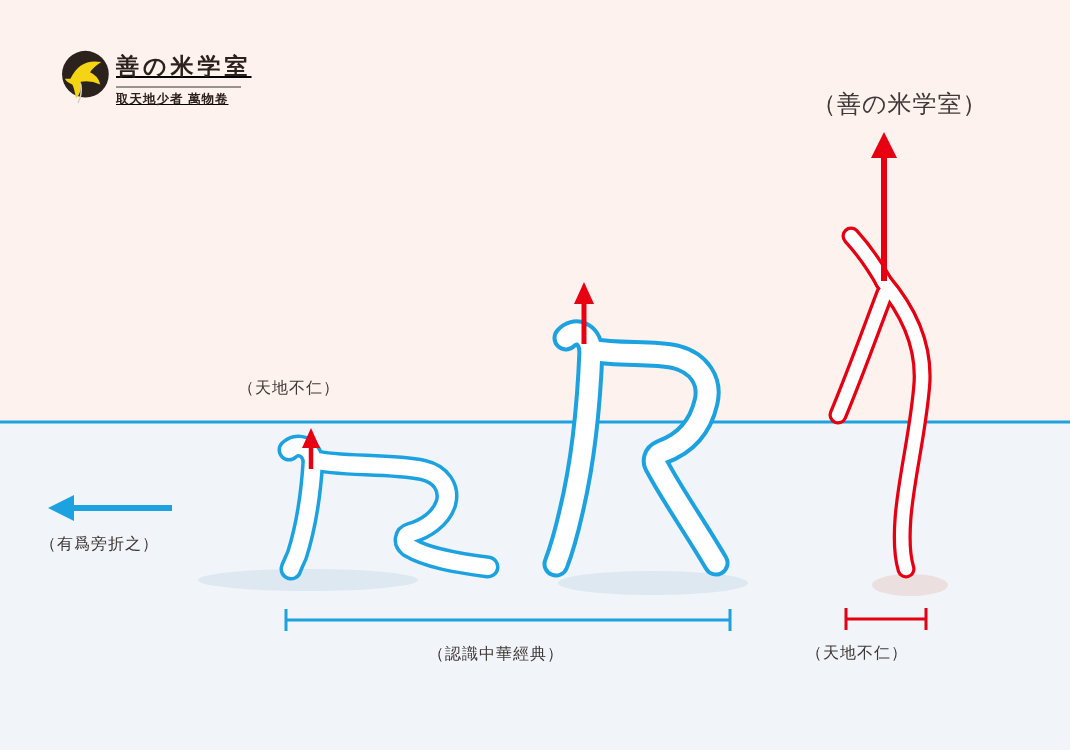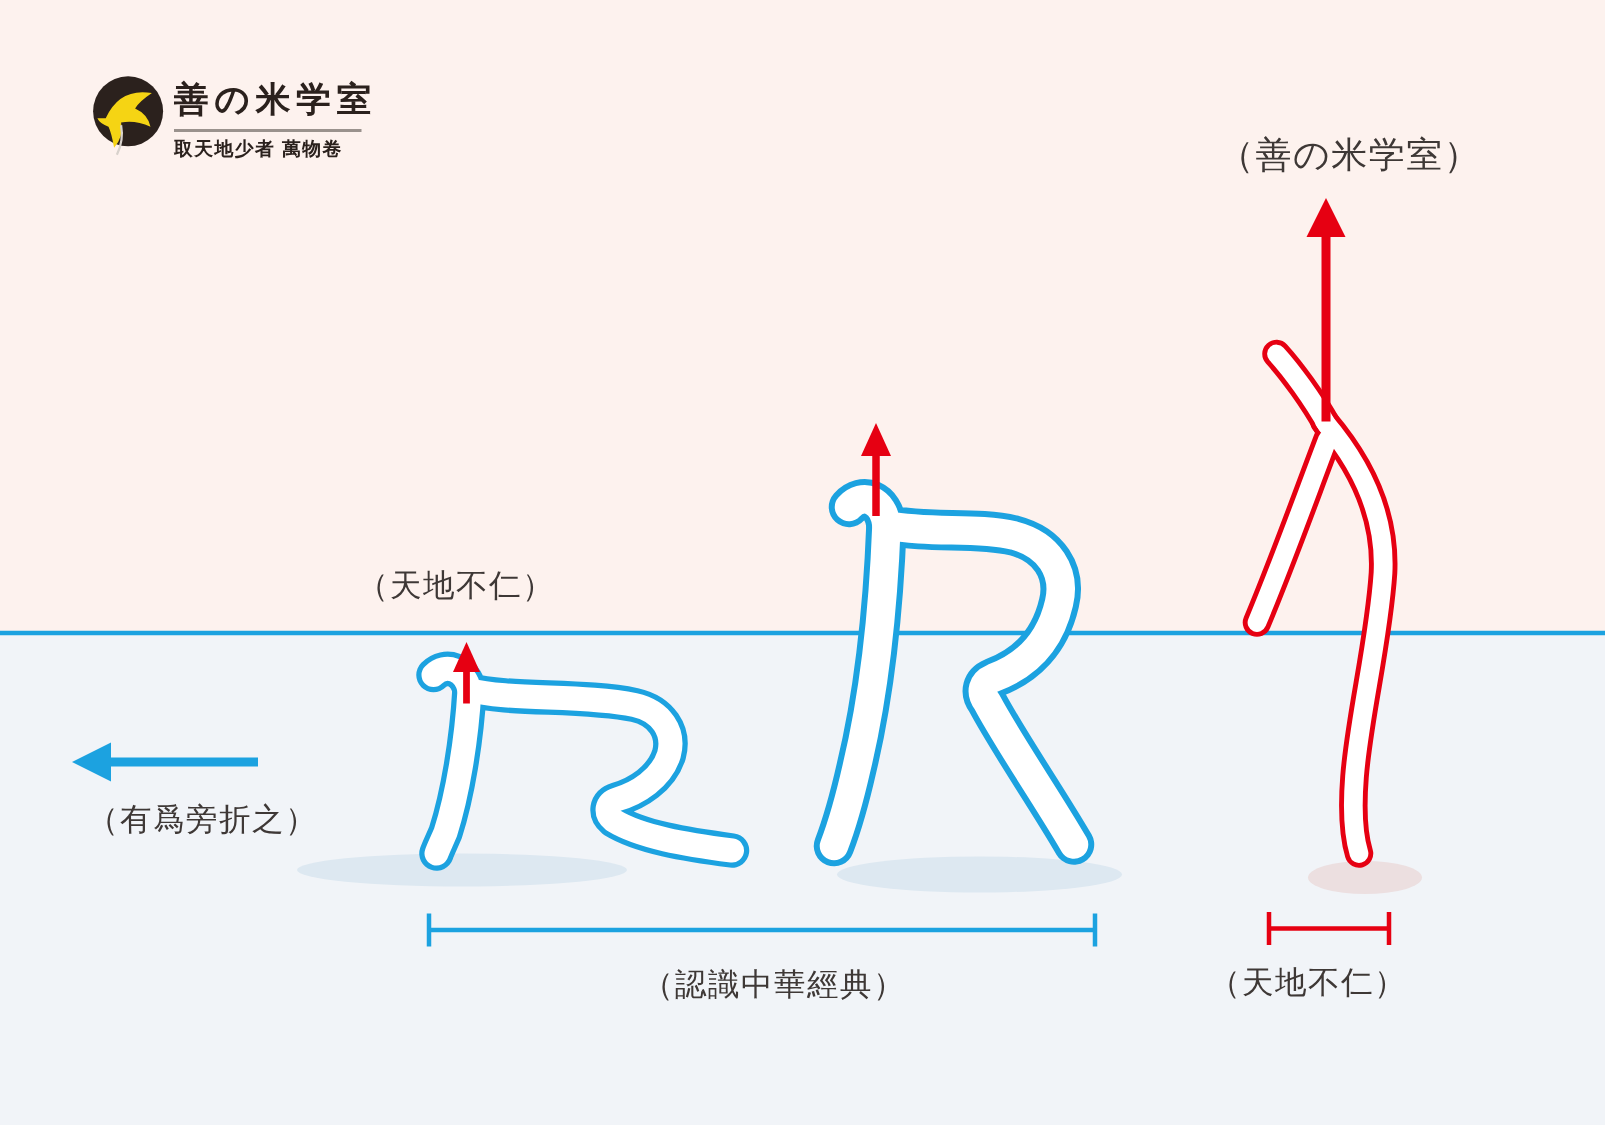--- a/index.html
+++ b/index.html
@@ -6,29 +6,29 @@
     --bg-top:#fdf2ee; --bg-bottom:#f1f4f8; --blue:#1ca2e0; --red:#e60012;
     --text:#3e3836; --shadow-blue:#dde8f1; --shadow-red:#ecdfe0;
     --logo-dark:#2b211d; --logo-yellow:#f5d414;
   }
   html,body{margin:0;padding:0;}
   body{font-family:"Liberation Sans",sans-serif;}
   .canvas{position:relative;width:1070px;height:750px;overflow:hidden;background:var(--bg-bottom,#f1f4f8);}
   .bg-top{position:absolute;left:0;top:0;width:1070px;height:422px;background:var(--bg-top,#fdf2ee);}
   .bg-bottom{position:absolute;left:0;top:422px;width:1070px;height:328px;background:var(--bg-bottom,#f1f4f8);}
   svg.art{position:absolute;left:0;top:0;z-index:1;}
-  .label{position:absolute;z-index:2;color:var(--text,#3e3836);font-size:21px;letter-spacing:1px;line-height:1.2;white-space:nowrap;}
+  .label{position:absolute;z-index:2;color:var(--text,#3e3836);font-size:16px;letter-spacing:1px;line-height:1.2;white-space:nowrap;}
   .label-top-right{left:812px;top:90px;font-size:24px;}
   .label-tianbu{left:238px;top:378px;}
-  .label-left{left:40px;top:534px;margin-left:18px;}
+  .label-left{left:40px;top:534px;}
   .label-bracket-blue{left:428px;top:644px;}
   .label-bracket-red{left:806px;top:643px;}
   .logo{position:absolute;left:58px;top:49px;z-index:2;display:flex;align-items:flex-start;}
   .logo-mark{width:52px;height:56px;}
-  .logo-text{margin-left:6px;padding-top:2px;}
+  .logo-text{margin-left:6px;padding-top:2px;text-decoration:underline;}
   .logo-title{font-family:"Liberation Serif","DejaVu Serif",serif;font-weight:bold;font-size:23px;letter-spacing:4px;color:var(--logo-dark,#2b211d);}
   .logo-rule{width:125px;height:2px;background:#9a928d;margin:4px 0 3px 0;}
   .logo-sub{font-size:12.5px;letter-spacing:1px;font-weight:bold;color:var(--logo-dark,#2b211d);}
   
   .tube{fill:none;stroke-linecap:round;stroke-linejoin:round;}
   .ol-blue{stroke:var(--blue,#1ca2e0);}
   .ol-red{stroke:var(--red,#e60012);}
   .inner{stroke:#ffffff;}
   .thin-blue{stroke:var(--blue,#1ca2e0);fill:none;}
   .thin-red{stroke:var(--red,#e60012);fill:none;}

